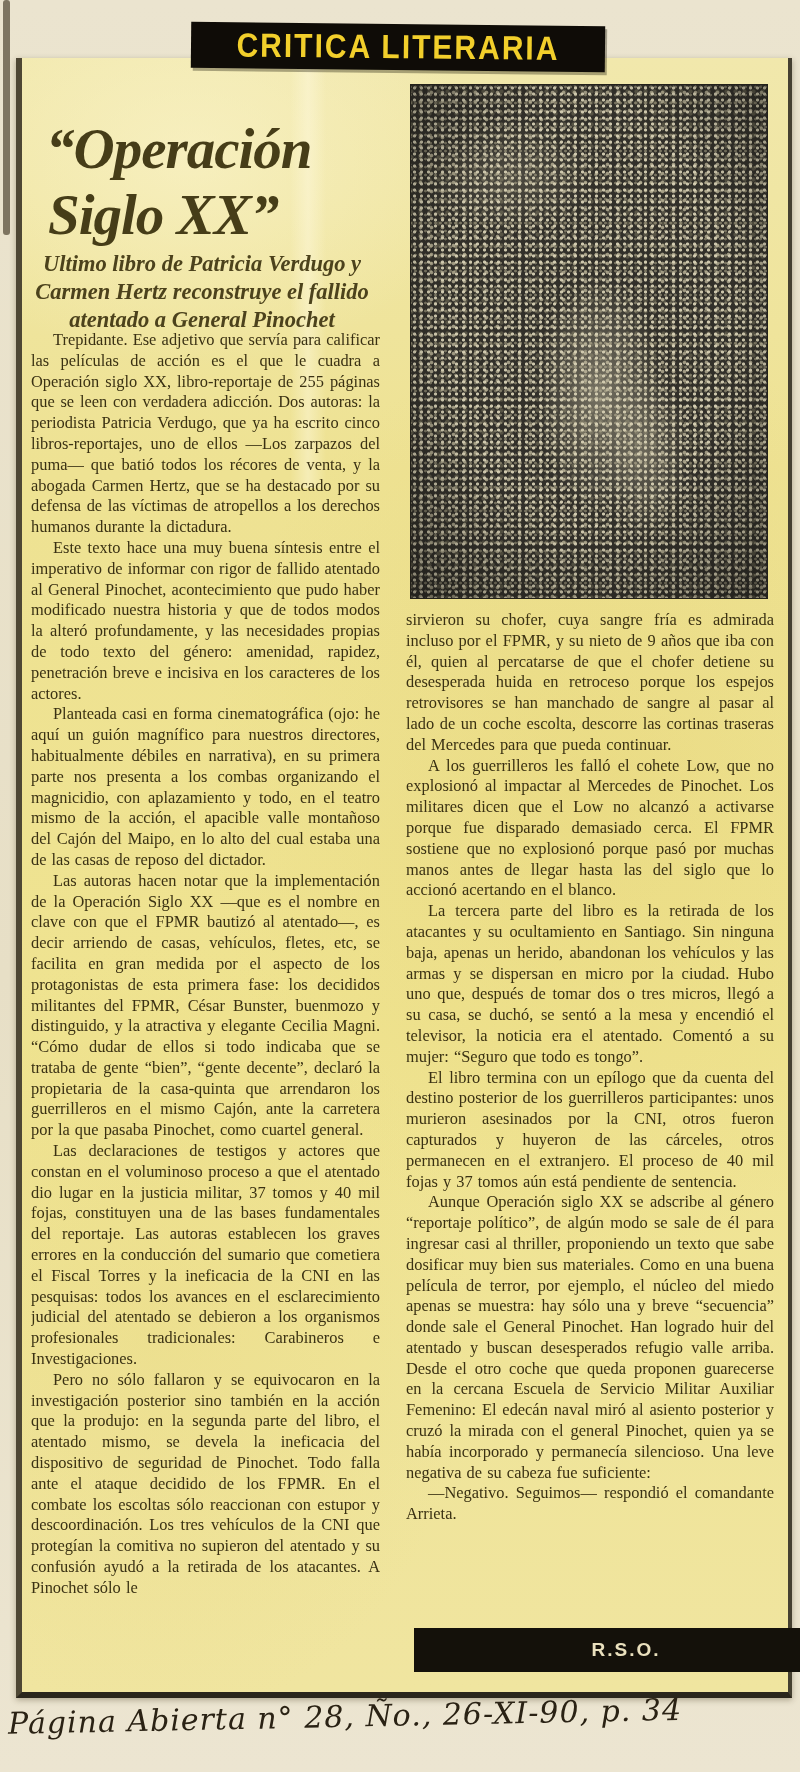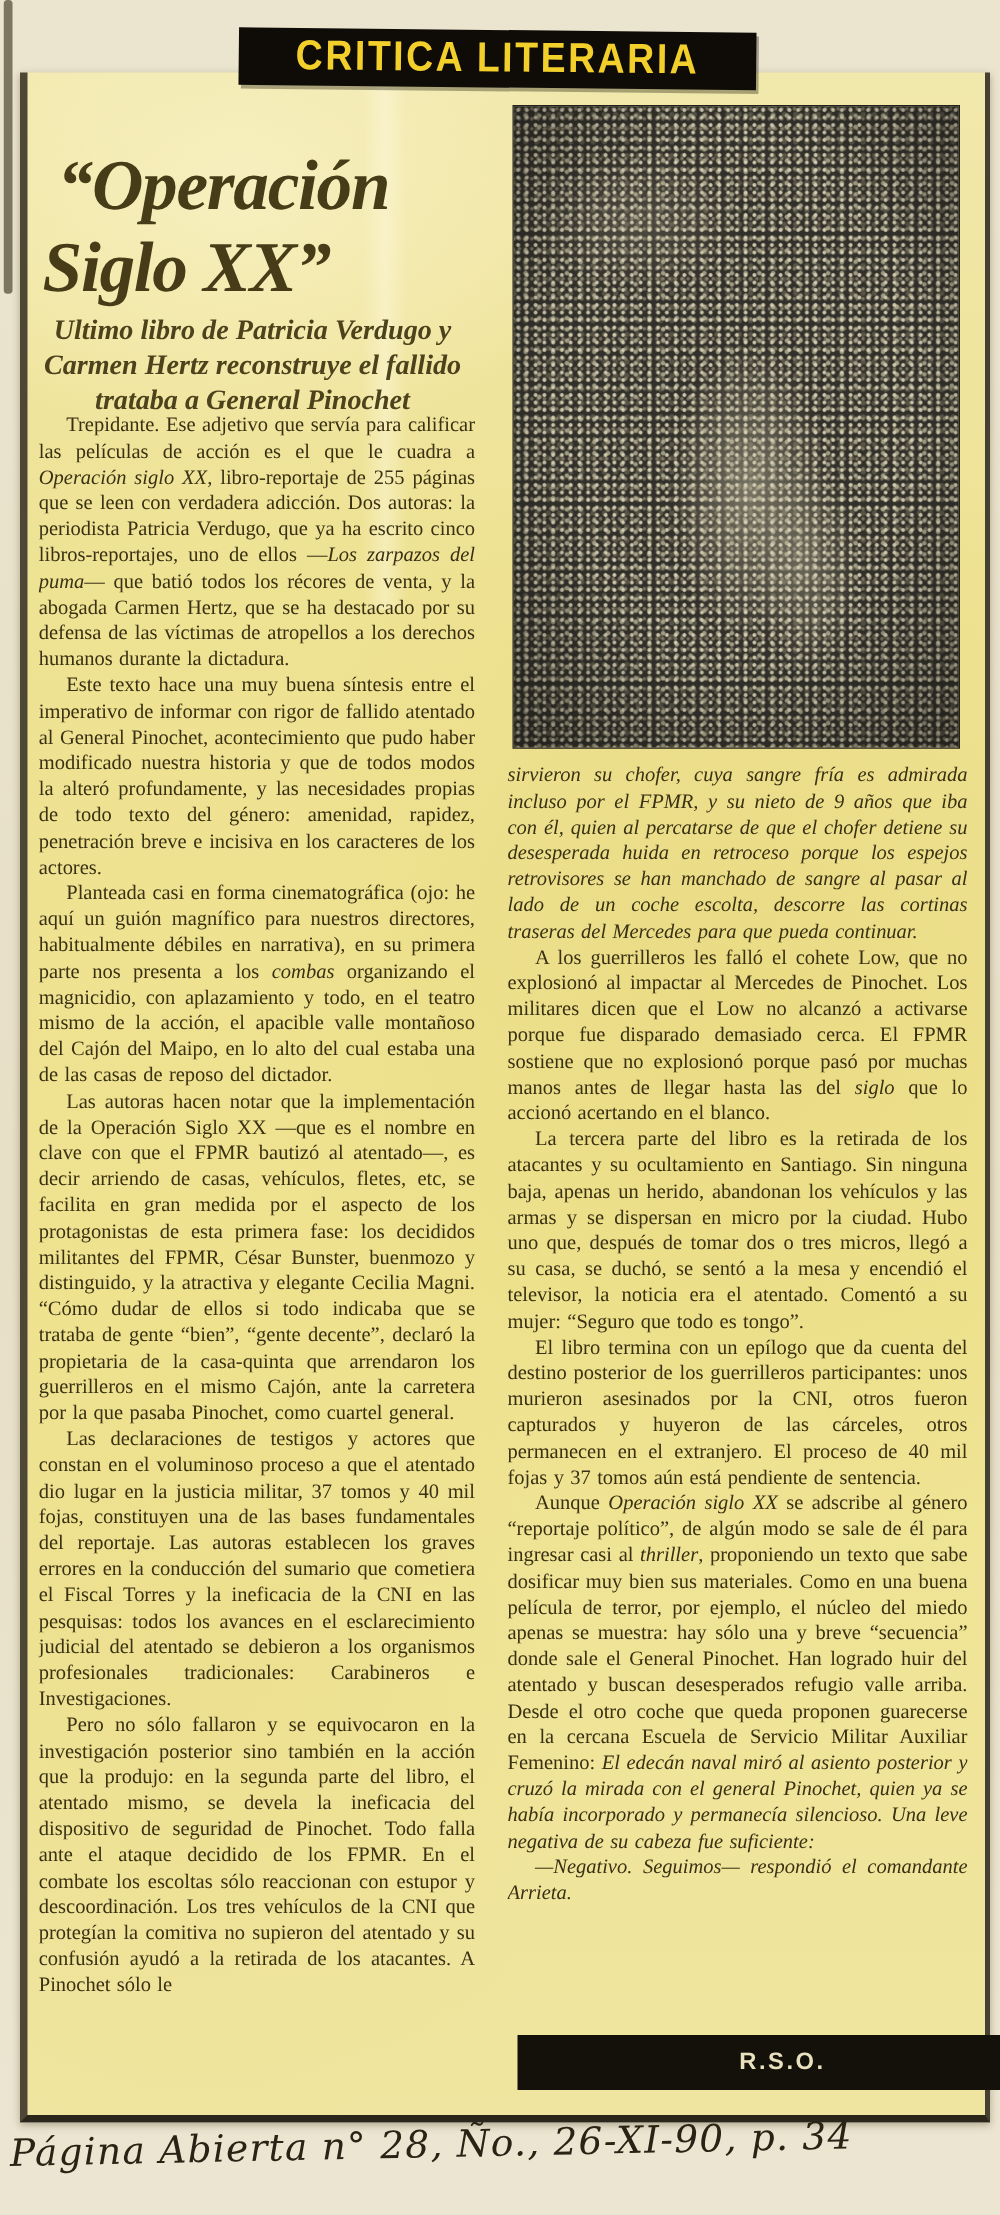--- a/index.html
+++ b/index.html
@@ -34,21 +34,21 @@
     box-shadow:2px 3px 0 rgba(30,25,10,.35);
   }
   .header-bar span{
     font-family:"Liberation Sans",sans-serif;font-weight:bold;font-size:30px;
     letter-spacing:2px;color:#f2cf2b;transform:scaleY(1.12);white-space:nowrap;
   }
   
   .title{position:absolute;left:0;top:20px;width:362px;
     font-style:italic;font-weight:bold;font-size:57px;line-height:66px;
     color:#463d18;letter-spacing:-1px;}
-  .title .line2{padding-left:12px;display:block;}
+  .title .line2{padding-left:26px;display:block;}
   .title .line1{display:block;padding-left:24px;}
   .subtitle{position:absolute;left:4px;top:192px;width:352px;text-align:center;
     font-style:italic;font-weight:bold;font-size:22.5px;line-height:28px;color:#4c421c;}
   
   .photo{position:absolute;left:389px;top:27px;width:356px;height:513px;
     background:#32302a;overflow:hidden;outline:1px solid #23211a;}
   .photo-grain{position:absolute;inset:0;
     background-image:
       radial-gradient(circle,rgba(221,214,186,.9) 0 1.1px,rgba(221,214,186,0) 2px),
       radial-gradient(circle,rgba(196,189,160,.75) 0 1.3px,rgba(196,189,160,0) 2.3px),
@@ -59,22 +59,22 @@
   .photo-highlight{position:absolute;inset:0;
     background:
       radial-gradient(ellipse 90px 170px at 53% 60%,rgba(216,209,180,.42),rgba(216,209,180,0) 70%),
       radial-gradient(ellipse 60px 120px at 66% 72%,rgba(216,209,180,.30),rgba(216,209,180,0) 70%),
       radial-gradient(ellipse 120px 80px at 28% 18%,rgba(205,198,170,.18),rgba(205,198,170,0) 70%),
       radial-gradient(ellipse 260px 380px at 50% 45%,rgba(0,0,0,0) 55%,rgba(12,11,8,.34) 95%);}
   
   .col{position:absolute;text-align:justify;color:#3a3113;
     font-size:16.4px;line-height:20.8px;overflow:hidden;word-spacing:1px;}
   .col p{margin:0;text-indent:22px;}
-  .col p.no-indent{text-indent:0;font-style:italic;}
-  .col .it{font-style:italic;}
+  .col p.no-indent{text-indent:0;}
+  .col .it{}
   .left-col{left:9px;top:272px;width:349px;height:1340px;}
   .right-col{left:384px;top:552px;width:368px;height:1016px;}
   
   .byline-box{position:absolute;left:392px;top:1570px;width:424px;height:44px;
     background:#14110a;display:flex;align-items:center;justify-content:center;}
   .byline-box span{font-family:"Liberation Sans",sans-serif;font-weight:bold;
     font-size:19px;letter-spacing:2px;color:#e9e0bd;}
   
   .handwriting{position:absolute;left:8px;top:1698px;width:750px;
     font-family:"DejaVu Serif",serif;font-style:italic;font-size:30px;
@@ -91,21 +91,21 @@
 
     <div class="header-bar">
       <span>CRITICA LITERARIA</span>
     </div>
 
     <h1 class="title">
       <span class="line1">“Operación</span>
       <span class="line2">Siglo XX”</span>
     </h1>
 
-    <div class="subtitle">Ultimo libro de Patricia Verdugo y Carmen Hertz reconstruye el fallido trataba a General Pinochet</div>
+    <div class="subtitle">Ultimo libro de Patricia Verdugo y Carmen Hertz reconstruye el fallido atentado a General Pinochet</div>
 
     <div class="photo">
       <div class="photo-grain"></div>
       <div class="photo-highlight"></div>
     </div>
 
     <div class="col left-col">
         <p><span>Trepidante. Ese adjetivo que servía para calificar las películas de acción es el que le cuadra a </span><span class="it">Operación siglo XX</span><span>, libro-reportaje de 255 páginas que se leen con verdadera adicción. Dos autoras: la periodista Patricia Verdugo, que ya ha escrito cinco libros-reportajes, uno de ellos —</span><span class="it">Los zarpazos del puma</span><span>— que batió todos los récores de venta, y la abogada Carmen Hertz, que se ha destacado por su defensa de las víctimas de atropellos a los derechos humanos durante la dictadura.</span></p>
         <p><span>Este texto hace una muy buena síntesis entre el imperativo de informar con rigor de fallido atentado al General Pinochet, acontecimiento que pudo haber modificado nuestra historia y que de todos modos la alteró profundamente, y las necesidades propias de todo texto del género: amenidad, rapidez, penetración breve e incisiva en los caracteres de los actores.</span></p>
         <p><span>Planteada casi en forma cinematográfica (ojo: he aquí un guión magnífico para nuestros directores, habitualmente débiles en narrativa), en su primera parte nos presenta a los </span><span class="it">combas</span><span> organizando el magnicidio, con aplazamiento y todo, en el teatro mismo de la acción, el apacible valle montañoso del Cajón del Maipo, en lo alto del cual estaba una de las casas de reposo del dictador.</span></p>

